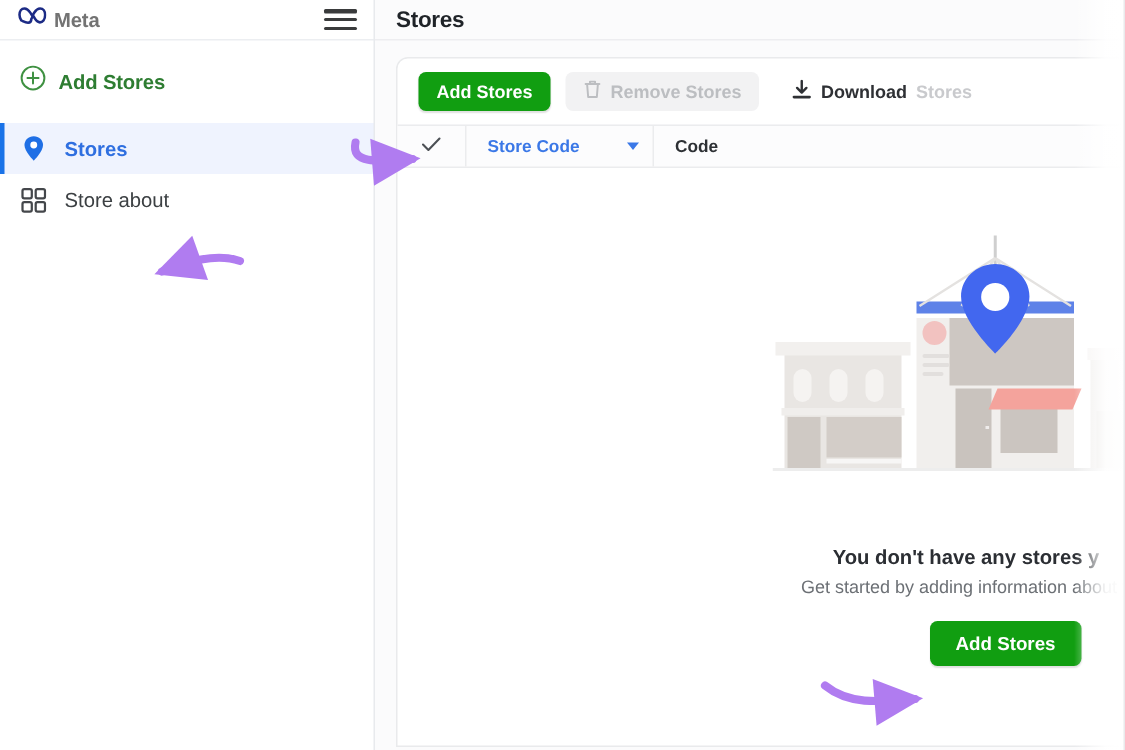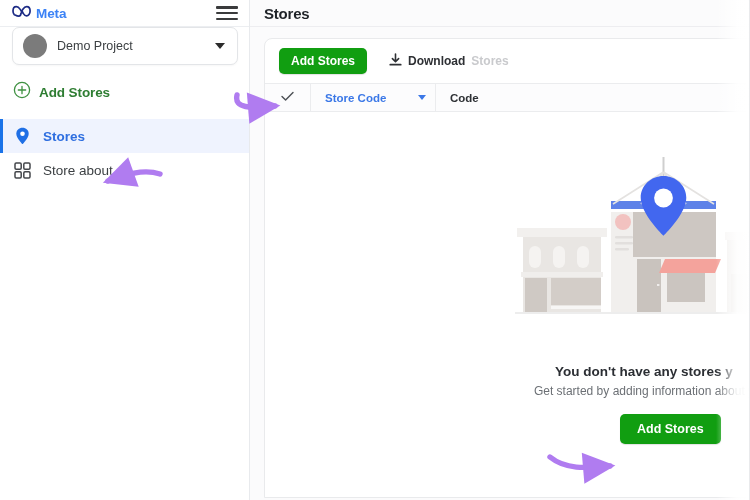--- a/index.html
+++ b/index.html
@@ -35,21 +35,21 @@
   }
   .meta-logo {
     display: flex;
     align-items: center;
     gap: 5px;
   }
   .meta-mark { display:block; }
   .meta-word {
     font-size: 13.5px;
     font-weight: 700;
-    color: #3b82f6;
+    color: #737373;
     letter-spacing: -0.1px;
   }
   .hamburger {
     width: 22px;
     height: 16px;
     display: flex;
     flex-direction: column;
     justify-content: space-between;
     padding: 1px 0;
     cursor: pointer;
@@ -364,25 +364,20 @@
         <span class="meta-word">Meta</span>
       </div>
       <div class="hamburger">
         <span></span>
           <span></span>
           <span></span>
       </div>
     </div>
 
 
-    <div class="project-select">
-      <span class="project-avatar"></span>
-      <span class="project-name">Demo Project</span>
-      <span class="caret-down"></span>
-    </div>
 
     <div class="add-stores-link">
       <span>
         <svg width="18" height="18" viewBox="0 0 18 18">
           <circle cx="9" cy="9" r="7.6" fill="none" stroke="#3f9142" stroke-width="1.3"></circle>
           <path d="M9 5.3v7.4M5.3 9h7.4" stroke="#3f9142" stroke-width="1.3" stroke-linecap="round"></path>
         </svg>
       </span>
       <span class="label">Add Stores</span>
     </div>
@@ -426,20 +421,28 @@
 
     <div class="panel">
 
       <div class="toolbar">
 
         <button class="btn btn-primary">
           <span>Add Stores</span>
         </button>
 
 
+        <button class="btn btn-muted">
+          <span>
+            <svg width="12" height="13" viewBox="0 0 12 13">
+              <path d="M1.4 3h9.2M4.3 3V1.4h3.4V3M2.4 3l.7 8.6h5.8L9.6 3" fill="none" stroke="#bcbec1" stroke-width="1.3" stroke-linejoin="round" stroke-linecap="round"></path>
+            </svg>
+          </span>
+          <span>Remove Stores</span>
+        </button>
 
         <button class="btn btn-plain">
           <span>
             <svg width="13" height="14" viewBox="0 0 13 14">
               <path d="M6.5 1v7.4M3.4 5.6l3.1 3.1 3.1-3.1" fill="none" stroke="#2e3034" stroke-width="1.6" stroke-linecap="round" stroke-linejoin="round"></path>
               <path d="M1.3 11.7h10.4" stroke="#2e3034" stroke-width="1.8" stroke-linecap="round"></path>
             </svg>
           </span>
           <span>Download </span>
             <span class="dl-tail">Stores</span>

